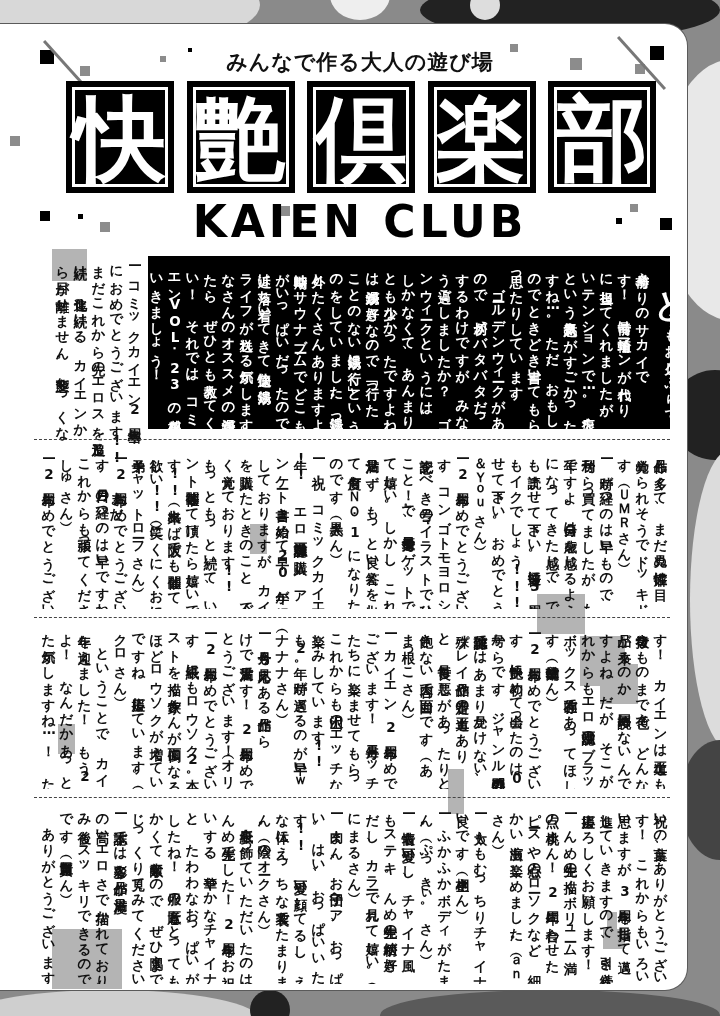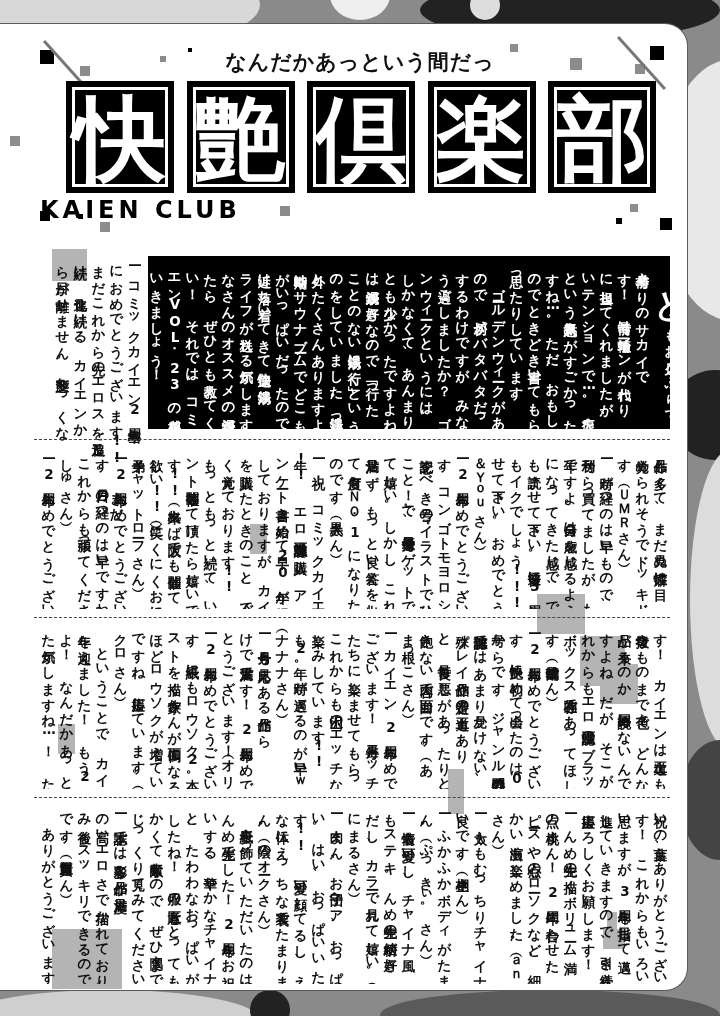--- a/index.html
+++ b/index.html
@@ -26,22 +26,22 @@
     position:absolute; left:26px; top:42px; width:590px; height:118px;
     display:flex; justify-content:space-between; align-items:center;
   }
   .logo-char {
     width:108px; height:112px; background:#000; color:#fff;
     font-weight:bold; font-size:92px; line-height:112px; text-align:center;
     border:3px solid #000; outline:3px solid #fff; outline-offset:-9px;
     box-sizing:border-box;
   }
   .logo-en {
-    position:absolute; left:0; right:0; top:160px; 
-    font-family:"DejaVu Sans", sans-serif; font-weight:bold; font-size:24px;
+    position:absolute; left:0; right:0; top:160px; text-align:center;
+    font-family:"DejaVu Sans", sans-serif; font-weight:bold; font-size:44px;
     letter-spacing:4px; color:#000;
   }
   .px { position:absolute; }
   .px.k { background:#000; }
   .px.g { background:#8c8c8c; }
   .slash { position:absolute; width:3px; height:70px; background:#777; transform:rotate(-42deg); }
   
   .block { position:absolute; }
   .vt {
     writing-mode:vertical-rl; text-orientation:upright;
@@ -91,21 +91,21 @@
     <div class="px k" style="left:610px;top:10px;width:14px;height:14px;"></div>
     <div class="px g" style="left:-30px;top:100px;width:10px;height:10px;"></div>
     <div class="px k" style="left:0;top:175px;width:10px;height:10px;"></div>
     <div class="px k" style="left:38px;top:178px;width:5px;height:5px;"></div>
     <div class="px g" style="left:60px;top:186px;width:10px;height:10px;"></div>
     <div class="px g" style="left:240px;top:170px;width:10px;height:10px;"></div>
     <div class="px k" style="left:576px;top:182px;width:6px;height:6px;"></div>
     <div class="px g" style="left:590px;top:168px;width:8px;height:8px;"></div>
     <div class="px k" style="left:620px;top:182px;width:12px;height:12px;"></div>
 
-    <div class="subtitle">なんだかあっという間だっ</div>
+    <div class="subtitle">みんなで作る大人の遊び場</div>
     <div class="logo-jp">
       <div class="logo-char">快</div>
       <div class="logo-char">艶</div>
       <div class="logo-char">倶</div>
       <div class="logo-char">楽</div>
       <div class="logo-char">部</div>
     </div>
     <div class="logo-en">KAIEN CLUB</div>
   </div>
 

